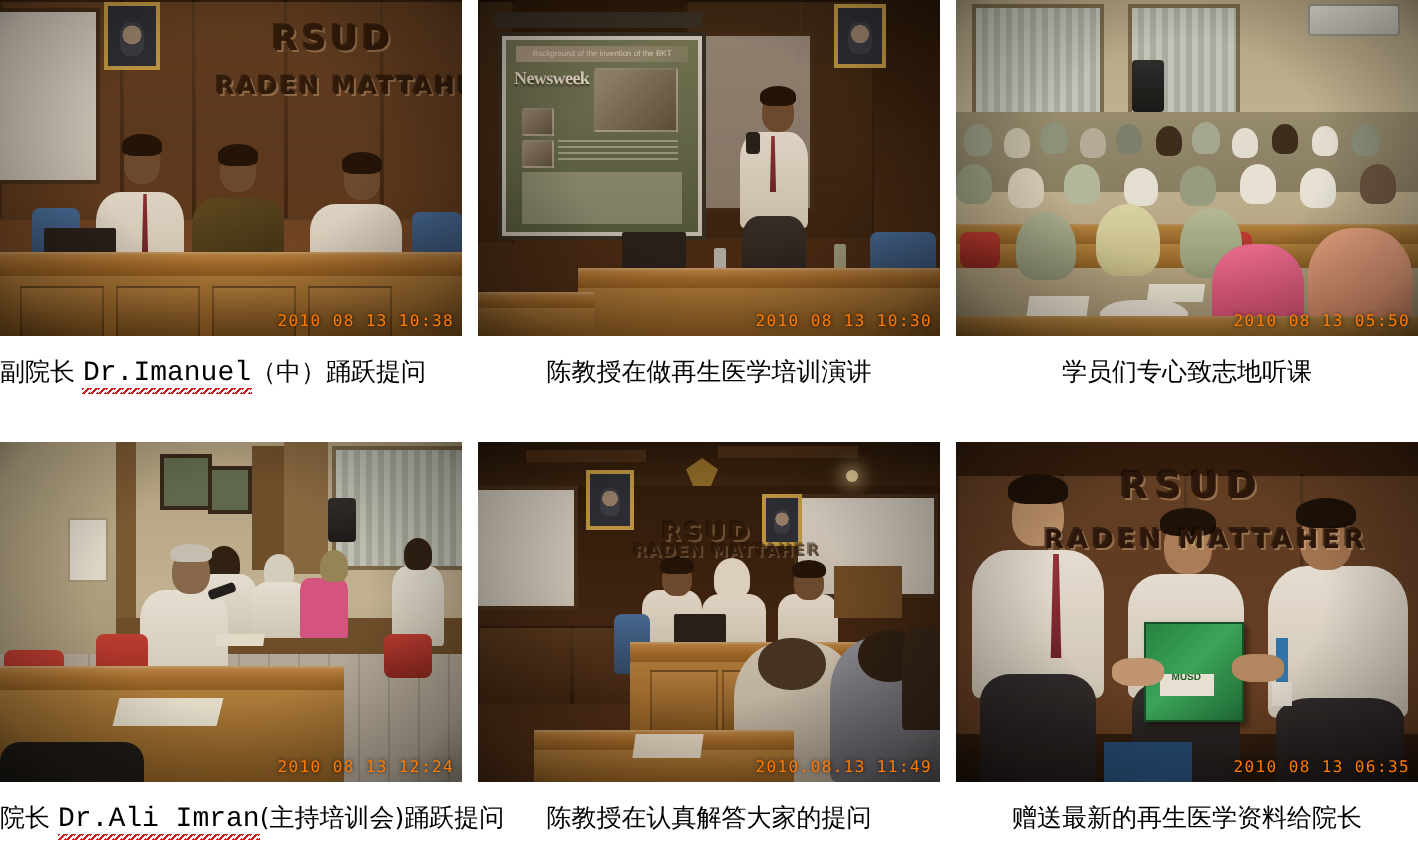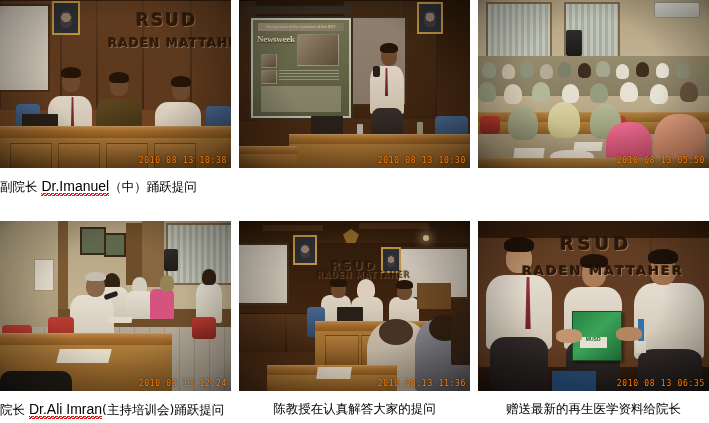--- a/index.html
+++ b/index.html
@@ -69,21 +69,21 @@
     line-height: 36px;
     font-family: "DejaVu Sans", sans-serif;
     font-size: 12.5px;
     color: #000000;
     text-align: center;
     white-space: nowrap;
     overflow: visible;
   }
   .caption.left-align { text-align: left; padding-left: 0; }
   .caption .latin {
-    font-family: Liberation Sans, sans-serif;
+    font-family: Liberation Mono, monospace;
     font-size: 14px;
     border-bottom: 1px dotted transparent;
     background-image:
       repeating-linear-gradient(135deg,
         #d81919 0px, #d81919 1px,
         transparent 1px, transparent 2px);
     background-size: 4px 3px;
     background-repeat: repeat-x;
     background-position: left bottom;
     padding-bottom: 2px;
@@ -417,20 +417,21 @@
           <div class="table" style="left:50px;top:134px;right:-4px;height:10px;"></div>
           <div class="table-front" style="left:50px;top:144px;right:-4px;height:24px;"></div>
           <div class="table" style="left:-4px;top:146px;width:62px;height:8px;"></div>
           <div class="table-front" style="left:-4px;top:154px;width:62px;height:14px;"></div>
 
           <div class="warm"></div>
           <div class="vignette"></div>
         </div>
         <div class="timestamp">2010 08 13 10:30</div>
       </div>
+      <div class="caption">陈教授在做再生医学培训演讲</div>
     </div>
 
     <div class="cell">
       <div class="photo">
         <div class="scene">
           <div class="wall-cream"></div>
           <div class="window" style="left:8px;top:2px;width:62px;height:62px;"></div>
           <div class="window" style="left:86px;top:2px;width:52px;height:58px;"></div>
           <div class="ac-unit" style="left:176px;top:2px;width:44px;height:14px;"></div>
           <div class="speaker" style="left:88px;top:30px;width:16px;height:26px;"></div>
@@ -480,20 +481,21 @@
           <div style="position:absolute;left:176px;top:114px;width:52px;height:54px;border-radius:44% 44% 10% 10%;background:linear-gradient(180deg,#f0a98a,#d98a68);"></div>
           <div style="position:absolute;left:72px;top:150px;width:44px;height:18px;border-radius:40% 40% 8% 8%;background:#efe7dc;"></div>
 
           <div class="desk-row" style="top:158px;height:10px;"></div>
 
           <div class="warm" style="background:rgba(120,80,30,0.07);"></div>
           <div class="vignette"></div>
         </div>
         <div class="timestamp">2010 08 13 05:50</div>
       </div>
+      <div class="caption">学员们专心致志地听课</div>
     </div>
   </div>
 
   <div class="photo-row row-2">
 
     <div class="cell">
       <div class="photo tall">
         <div class="scene">
           <div class="wall-cream"></div>
           <div style="position:absolute;left:0;top:0;width:58px;height:170px;background:linear-gradient(180deg,#c3b695,#a1957a);"></div>
@@ -597,21 +599,21 @@
           <div style="position:absolute;left:190px;top:94px;width:32px;height:26px;border-radius:48%;background:#221a12;"></div>
           <div style="position:absolute;left:212px;top:92px;width:24px;height:52px;border-radius:30% 30% 6% 6%;background:#2a2018;"></div>
 
           <div class="table" style="left:28px;top:144px;width:130px;height:10px;"></div>
           <div class="table-front" style="left:28px;top:154px;width:130px;height:16px;"></div>
           <div class="paper" style="left:78px;top:146px;width:34px;height:12px;"></div>
 
           <div class="warm"></div>
           <div class="vignette"></div>
         </div>
-        <div class="timestamp">2010.08.13 11:36</div>
+        <div class="timestamp">2010.08.13 11:49</div>
       </div>
       <div class="caption">陈教授在认真解答大家的提问</div>
     </div>
 
     <div class="cell">
       <div class="photo tall">
         <div class="scene">
           <div class="wall-wood"></div>
           <div style="position:absolute;left:0;top:0;right:0;height:16px;background:#2e1a0c;"></div>
           <div class="wall-panel" style="left:0;top:16px;width:52px;height:130px;"></div>

